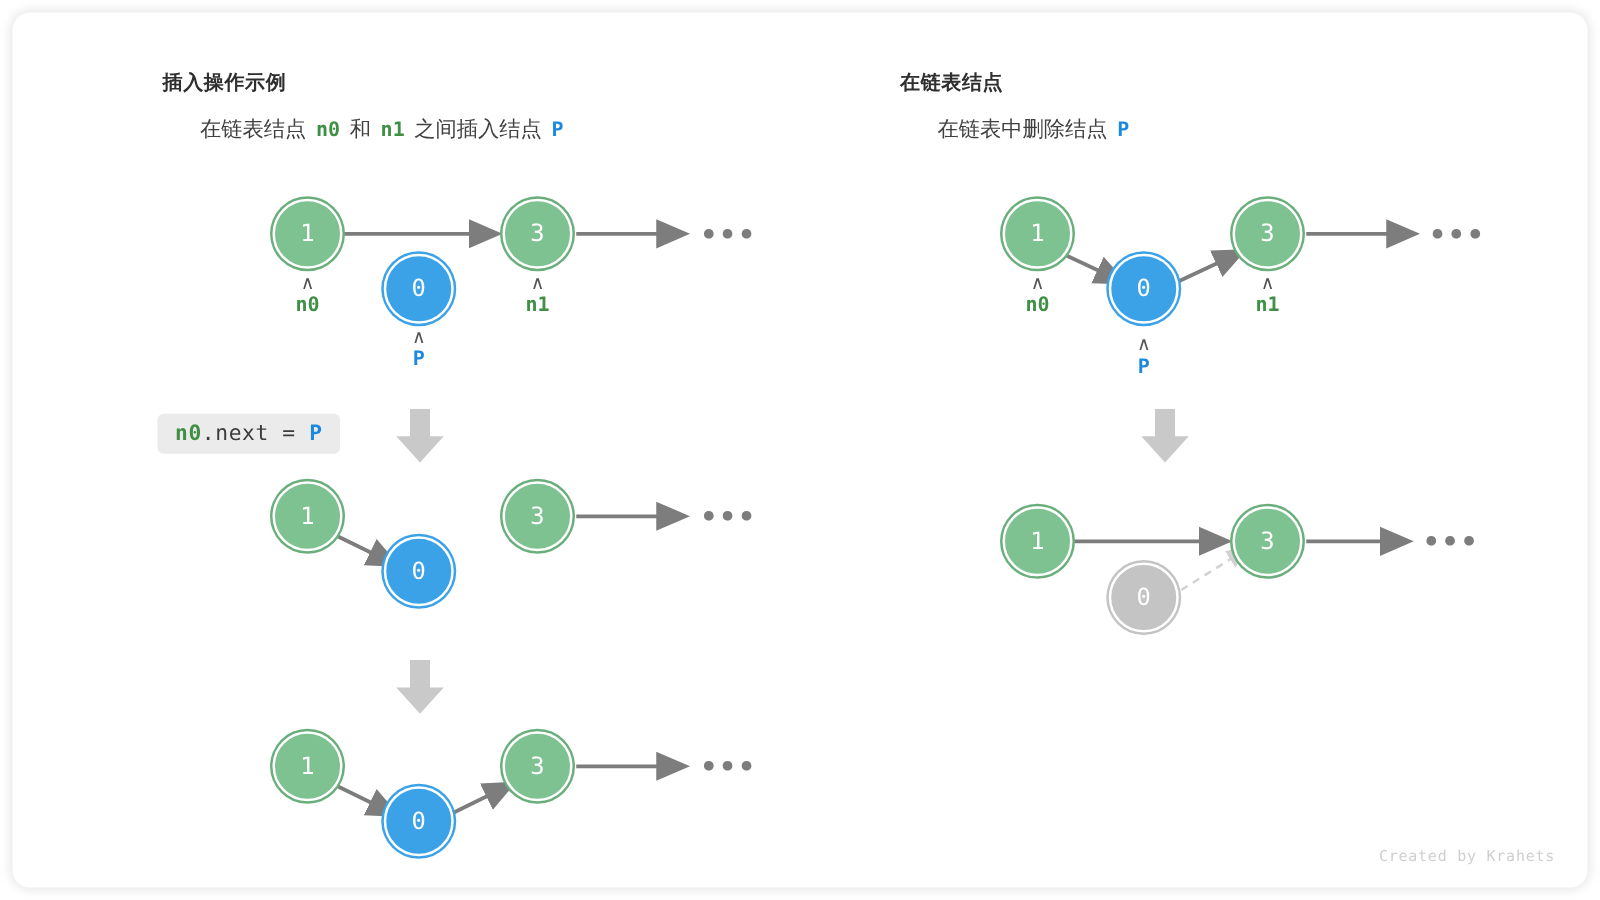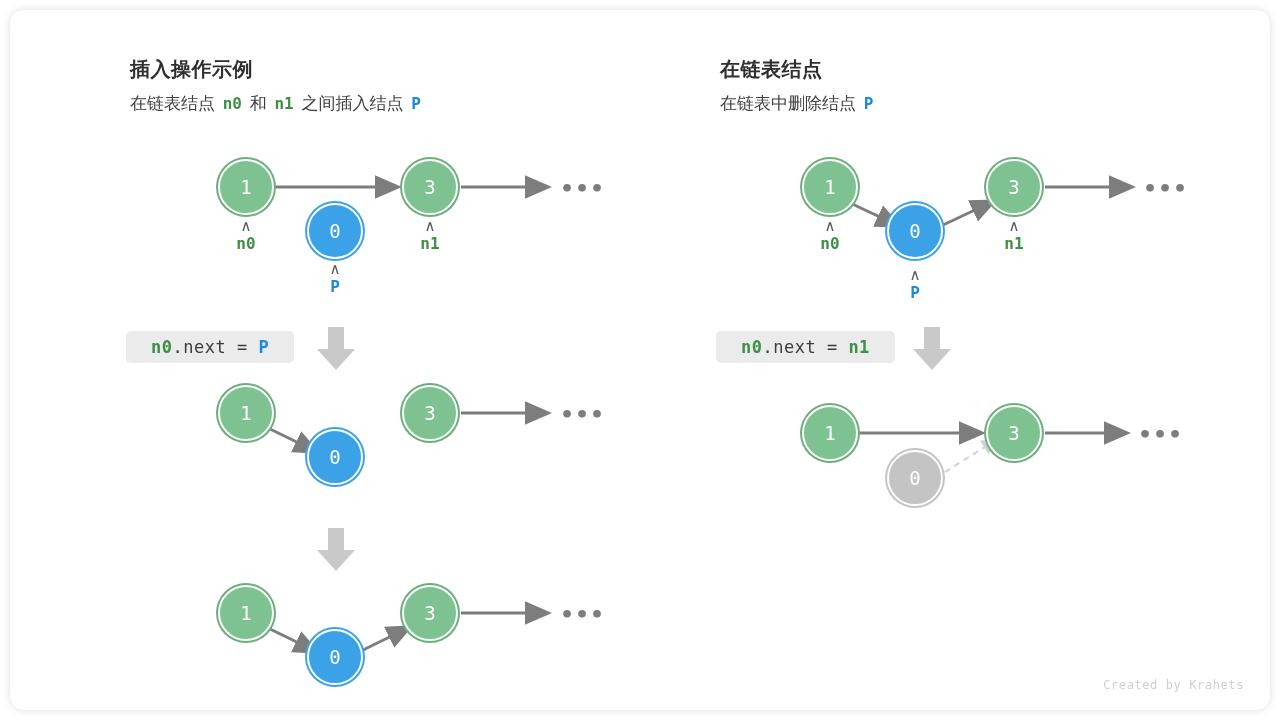--- a/index.html
+++ b/index.html
@@ -25,31 +25,32 @@
     box-shadow: 0 0 10px rgba(0,0,0,0.13);
     overflow: hidden;
   }
 
   .panel { position: absolute; top: 0; height: 700px; }
   #panel-insert { left: 0; width: 630px; }
   #panel-delete { left: 590px; width: 670px; }
 
   .panel-title {
     position: absolute;
-    font-size: 20px;
+    font-size: 16px;
     font-weight: bold;
     color: #2f2f2f;
     letter-spacing: 0.5px;
     white-space: nowrap;
   }
   .panel-subtitle {
     position: absolute;
     font-size: 17px;
     color: #404040;
     white-space: nowrap;
+    margin-left: 30px;
   }
   .panel-subtitle .mono {
     font-family: "DejaVu Sans Mono", monospace;
     font-weight: bold;
     font-size: 16px;
     padding: 0 3px;
   }
   .g { color: #3f8f45; }
   .b { color: #1b8ade; }
 
@@ -106,21 +107,21 @@
     line-height: 22px;
   }
   .ptr.green .plabel { color: #3f8f45; }
   .ptr.blue  .plabel { color: #1b8ade; }
 
   
   .code-chip {
     position: absolute;
     background: #ebebeb;
     border-radius: 5px;
-    padding: 6px 25px;
+    padding: 6px 14px;
     font-family: "DejaVu Sans Mono", monospace;
     font-size: 17px;
     color: #3b3b3b;
     white-space: nowrap;
     letter-spacing: 0.5px;
   }
   .code-chip b { font-weight: bold; }
 
   
   .dots {
@@ -280,23 +281,20 @@
     </div>
     <div class="ptr green" style="left:384px; top:210px;">
       <span class="caret">∧</span>
       <span class="plabel">n1</span>
     </div>
     <div class="ptr blue" style="left:285px; top:259px;">
       <span class="caret">∧</span>
       <span class="plabel">P</span>
     </div>
 
-    <div class="code-chip" style="left:116px; top:321px;">
-      <b class="g">n0</b><span>.next = </span><b class="g">n1</b>
-    </div>
     <svg class="down-arrow" style="left:311px; top:317px;" width="42" height="44" viewBox="0 0 42 44">
       <path d="M13,0 L29,0 L29,22 L40,22 L21,43 L2,22 L13,22 Z" fill="#c9c9c9"></path>
     </svg>
 
     <div class="node node-green" style="left:202px; top:395px;">1</div>
     <div class="node node-gray" style="left:287px; top:440px;">0</div>
     <div class="node node-green" style="left:386px; top:395px;">3</div>
     <div class="dots" style="left:538px; top:414px;">•••</div>
   </div>
 

